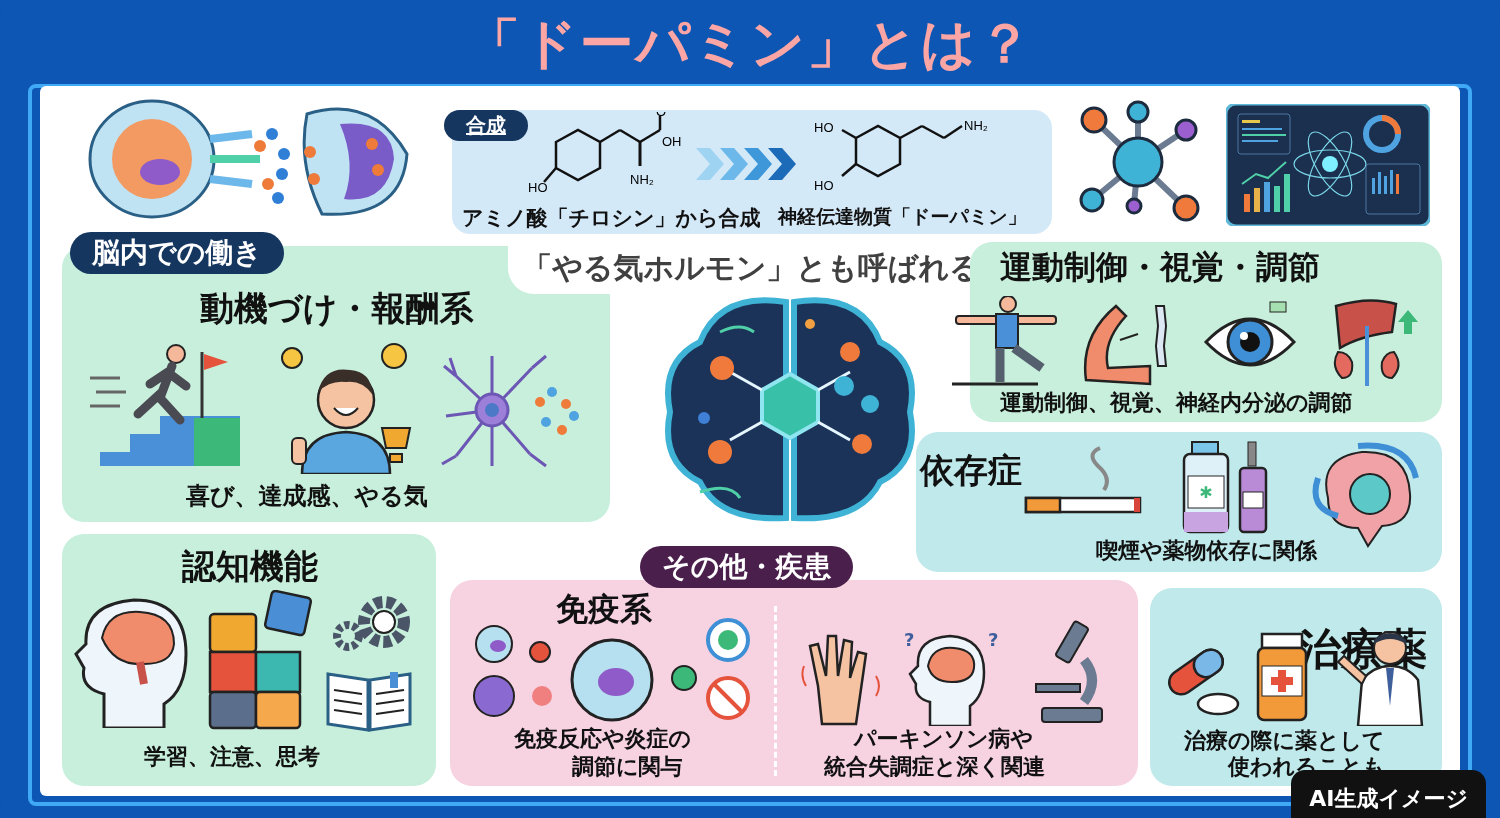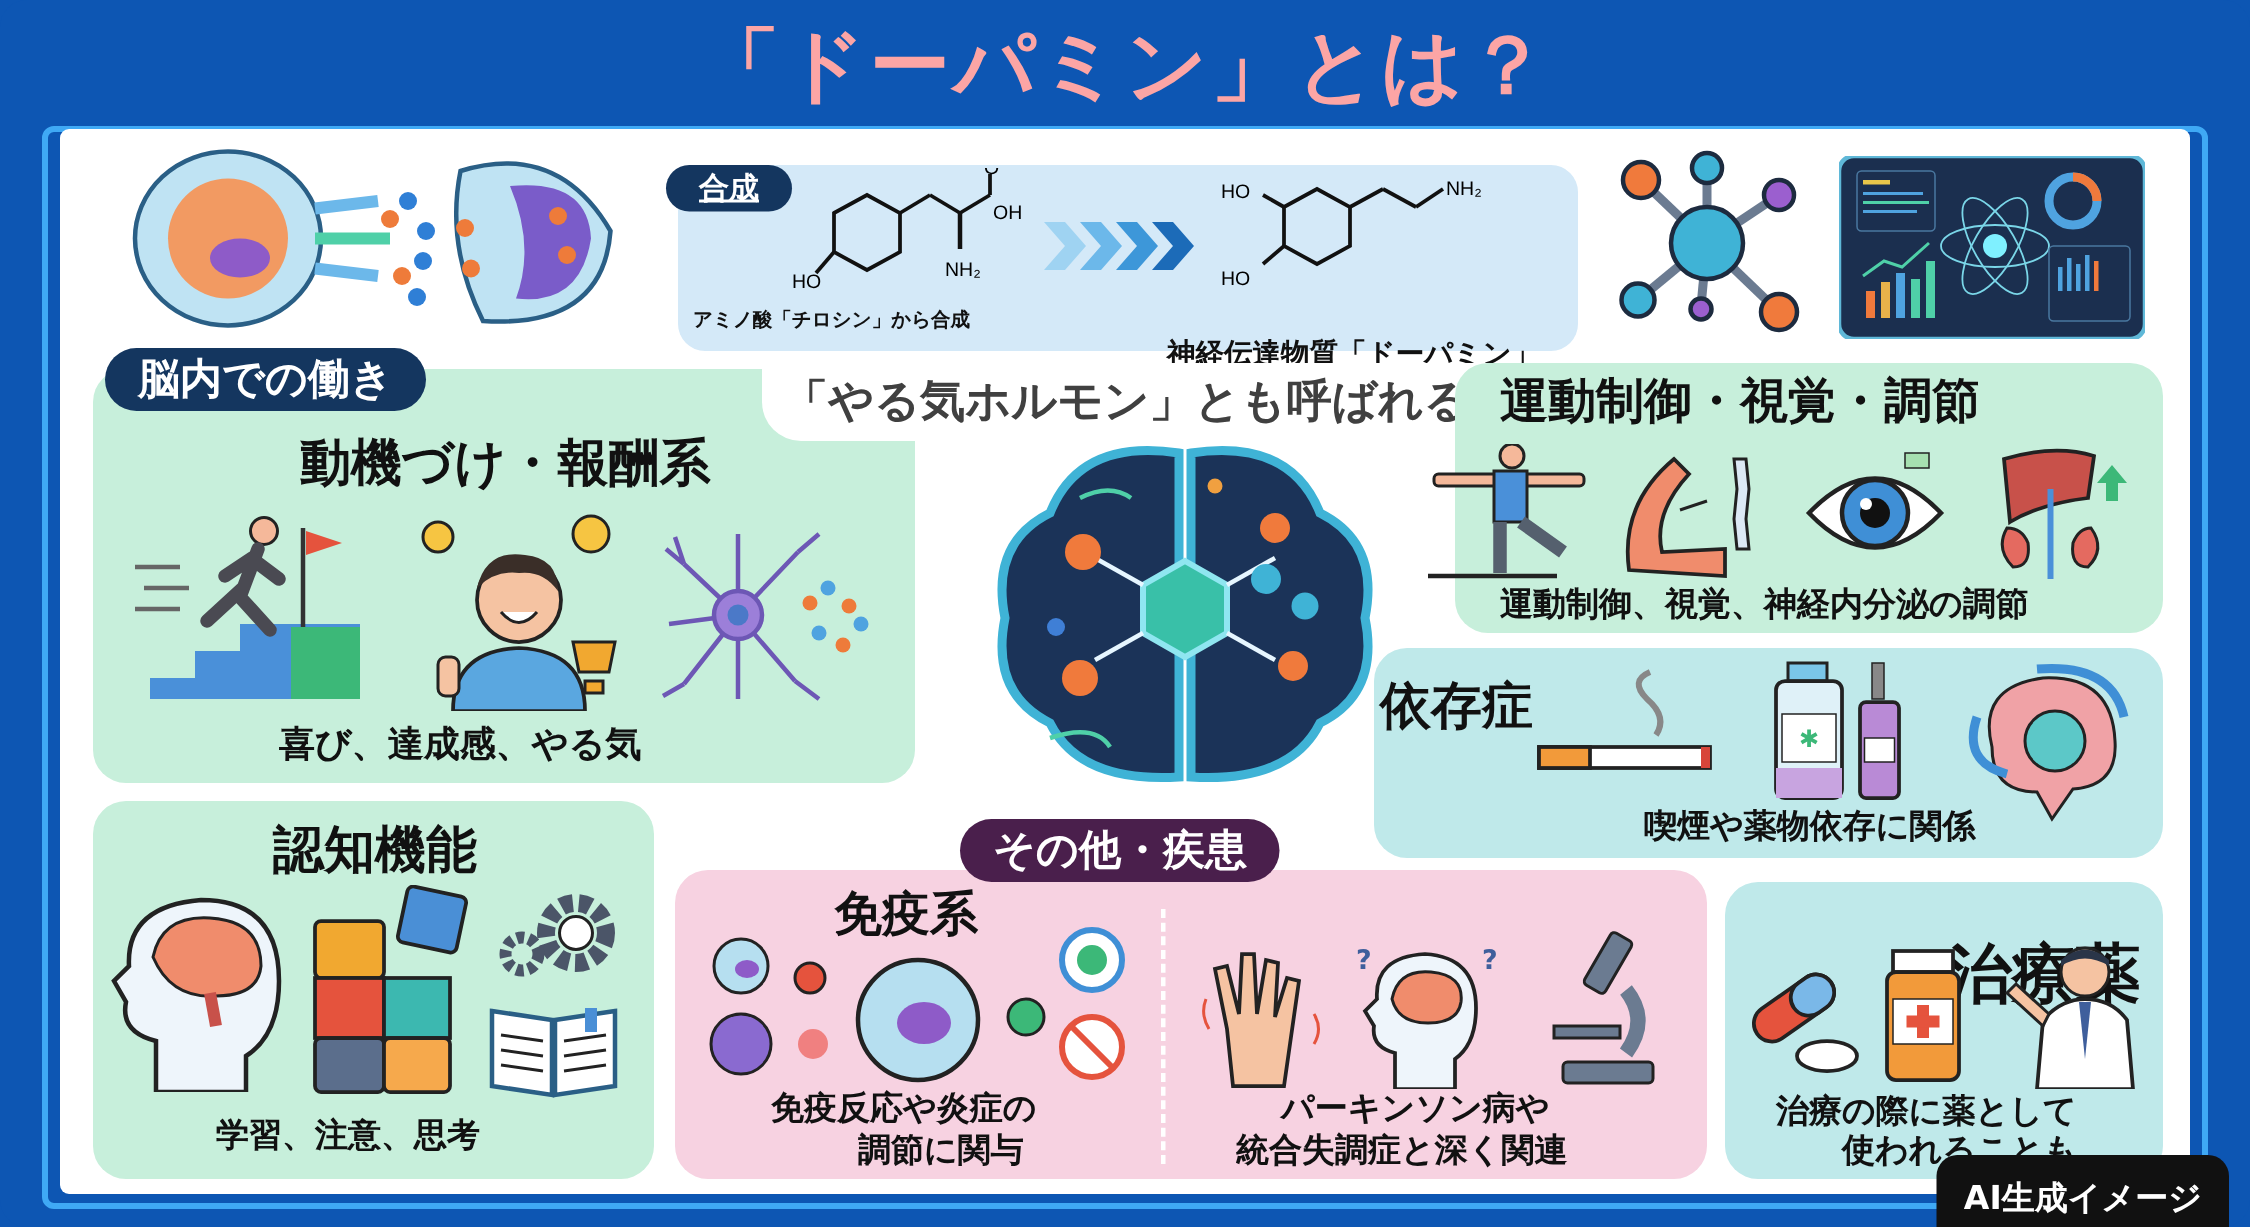--- a/index.html
+++ b/index.html
@@ -86,22 +86,22 @@
     <polygon points="44,22 66,10 88,22 88,48 66,60 44,48" fill="none" stroke="#111" stroke-width="2.5"></polygon>
     <line x1="44" y1="22" x2="30" y2="14" stroke="#111" stroke-width="2.5"></line>
     <line x1="44" y1="48" x2="30" y2="60" stroke="#111" stroke-width="2.5"></line>
     <line x1="88" y1="22" x2="110" y2="10" stroke="#111" stroke-width="2.5"></line>
     <line x1="110" y1="10" x2="132" y2="22" stroke="#111" stroke-width="2.5"></line>
     <line x1="132" y1="22" x2="150" y2="10" stroke="#111" stroke-width="2.5"></line>
     <text x="2" y="16" font-size="13" font-family="Liberation Sans, sans-serif">HO</text>
     <text x="2" y="74" font-size="13" font-family="Liberation Sans, sans-serif">HO</text>
     <text x="152" y="14" font-size="13" font-family="Liberation Sans, sans-serif">NH₂</text>
   </svg>
-  <div class="cap" style="left:422px;top:118px;font-size:13px;text-align:right;">アミノ酸「チロシン」から合成</div>
-  <div class="cap" style="left:738px;top:118px;font-size:19px;margin-top:19px;">神経伝達物質「ドーパミン」</div>
+  <div class="cap" style="left:422px;top:118px;font-size:21px;text-align:right;">アミノ酸「チロシン」から合成</div>
+  <div class="cap" style="left:738px;top:118px;font-size:19px;">神経伝達物質「ドーパミン」</div>
 
   <svg class="icon" style="left:1036px;top:14px" width="130" height="126" viewBox="0 0 130 126">
     <g stroke="#6b7b91" stroke-width="6">
       <line x1="62" y1="62" x2="18" y2="20"></line>
         <line x1="62" y1="62" x2="62" y2="12"></line>
       <line x1="62" y1="62" x2="110" y2="30"></line>
         <line x1="62" y1="62" x2="16" y2="100"></line>
       <line x1="62" y1="62" x2="58" y2="104"></line>
         <line x1="62" y1="62" x2="110" y2="108"></line>
     </g>

